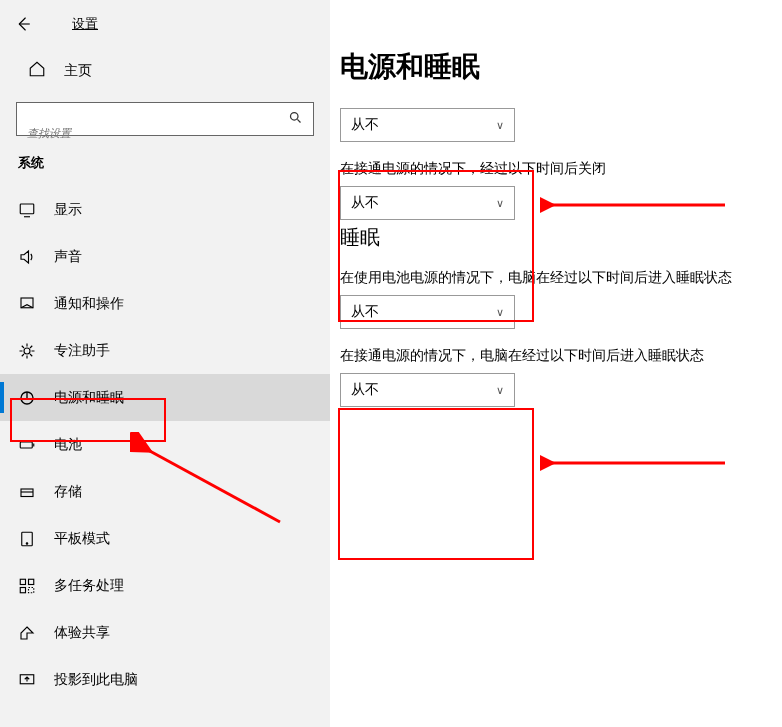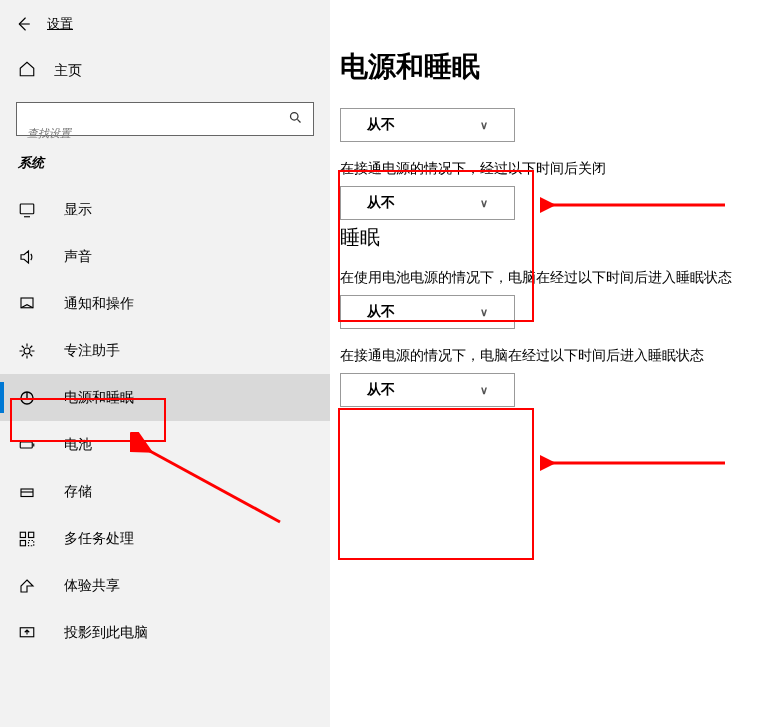--- a/index.html
+++ b/index.html
@@ -15,28 +15,28 @@
       position: absolute;
       left: 0; top: 0;
       width: 330px; height: 100%;
       background: #f2f2f2;
     }
     .topbar {
       height: 48px;
       display: flex;
       align-items: center;
       padding-left: 14px;
-      gap: 15px;
+      gap: 40px;
       text-decoration: underline;
     }
     .back-icon { cursor: pointer; display:flex; align-items:center; }
     .app-title { font-size: 13px; }
     .home-row {
       display: flex; align-items: center;
-      padding: 12px 18px; gap: 18px;
+      padding: 12px 28px; gap: 18px;
       cursor: pointer;
     }
     .home-row .label { font-size: 14px; }
     .search-box {
       margin: 8px 16px 18px 16px;
       height: 34px;
       border: 1px solid #666;
       background: #fff;
       display: flex;
       align-items: center;
@@ -45,27 +45,26 @@
     }
     .search-box input {
       flex: 1; border: none; outline: none;
       font-size: 11px; font-style: italic;
       background: transparent;
       margin-top: 28px;
     }
     .section-header {
       font-size: 13px; font-weight: 600;
       padding: 0 18px 14px 18px;
-      font-style: italic;
     }
     .nav-item {
       display: flex; align-items: center;
       height: 47px;
       padding-left: 18px;
-      gap: 28px;
+      gap: 18px;
       cursor: pointer;
       position: relative;
     }
     .nav-item.active {
       background: #d9d9d9;
     }
     .nav-item.active::before {
       content: "";
       position: absolute;
       left: 0; top: 8px; bottom: 8px;
@@ -81,27 +80,26 @@
     }
     .page-title {
       font-size: 28px; font-weight: 600;
       margin-bottom: 22px;
     }
     .sub-h { font-size: 20px; margin-top: 4px; margin-bottom: 14px; }
     .field-label { font-size: 14px; margin-top: 18px; margin-bottom: 8px; }
     .dropdown {
       width: 175px; height: 34px;
       border: 1px solid #999;
-      padding: 0 26px;
+      padding: 0 10px;
       display: flex; align-items: center;
       justify-content: space-between;
       background: #fff;
       cursor: pointer;
       font-size: 14px;
-      font-weight: bold;
     }
     .chev { font-size: 11px; color: #555; }
     .anno-box {
       position: absolute;
       border: 2px solid #ff0000;
       pointer-events: none;
     }
     .arrow { position: absolute; pointer-events: none; }
   </style>
 </head>
@@ -194,20 +192,29 @@
     <span class="label">电池</span>
   </div>
   <div class="nav-item">
     <span class="icon">
         <svg width="18" height="18" viewBox="0 0 24 24" fill="none" stroke="#000" stroke-width="1.5">
           <rect x="4" y="8" width="16" height="10"></rect>
           <path d="M4 12h16"></path>
         </svg>
       </span>
     <span class="label">存储</span>
+  </div>
+  <div class="nav-item">
+    <span class="icon">
+        <svg width="18" height="18" viewBox="0 0 24 24" fill="none" stroke="#000" stroke-width="1.5">
+          <rect x="5" y="3" width="14" height="18" rx="1"></rect>
+          <circle cx="12" cy="18" r="1" fill="#000"></circle>
+        </svg>
+      </span>
+    <span class="label">平板模式</span>
   </div>
   <div class="nav-item">
     <span class="icon">
         <svg width="18" height="18" viewBox="0 0 24 24" fill="none" stroke="#000" stroke-width="1.5">
           <rect x="3" y="3" width="7" height="7"></rect>
           <rect x="14" y="3" width="7" height="7"></rect>
           <rect x="3" y="14" width="7" height="7"></rect>
           <rect x="14" y="14" width="7" height="7" stroke-dasharray="2 2"></rect>
         </svg>
       </span>

